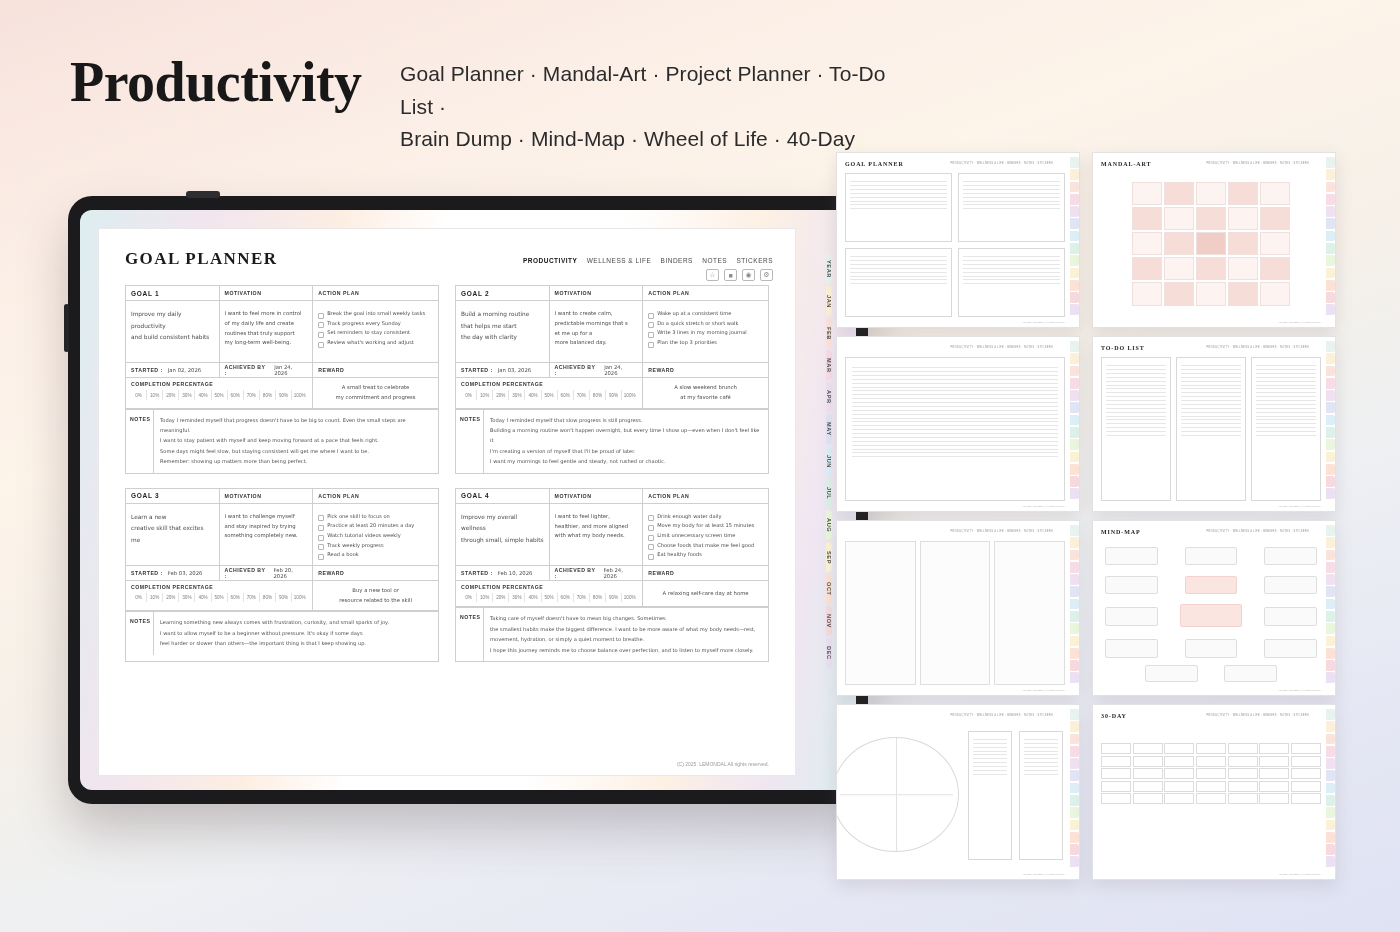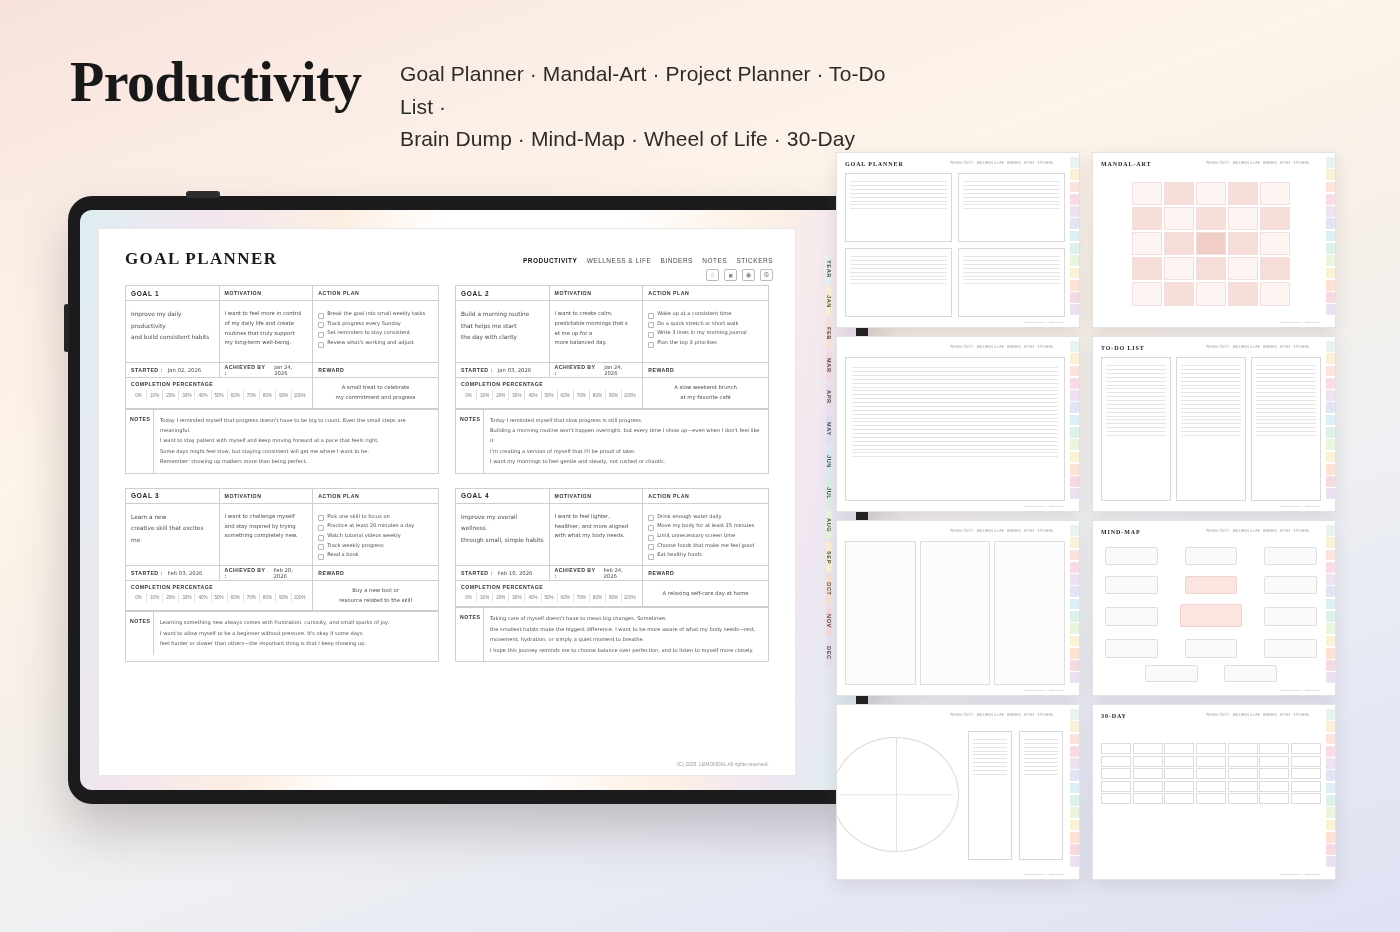--- a/index.html
+++ b/index.html
@@ -176,21 +176,21 @@
   .ghost-col { display:flex; gap:4px; height:100%; }
   .ghost-col > div { flex:1; border:0.7px solid #dedede; background:#fcfcfc; }
 </style>
 </head>
 <body>
 
 <div id="header">
   <span id="title">Productivity</span>
   <span id="subtitle">
     <span>Goal Planner · Mandal-Art · Project Planner · To-Do List ·</span><br>
-    <span>Brain Dump · Mind-Map · Wheel of Life · 30-Day</span>
+    <span>Brain Dump · Mind-Map · Wheel of Life · 40-Day</span>
   </span>
 </div>
 
 <div id="tablet">
   <div id="screen">
 
     <div id="page">
       <div class="pg-head">
         <div class="pg-title">GOAL PLANNER</div>
         <div class="pg-nav">

